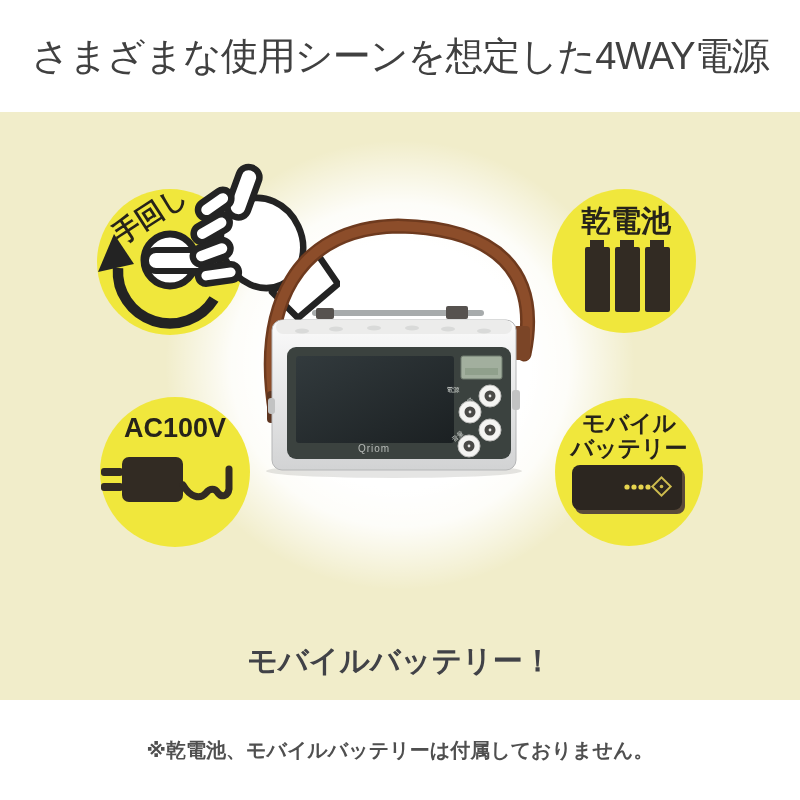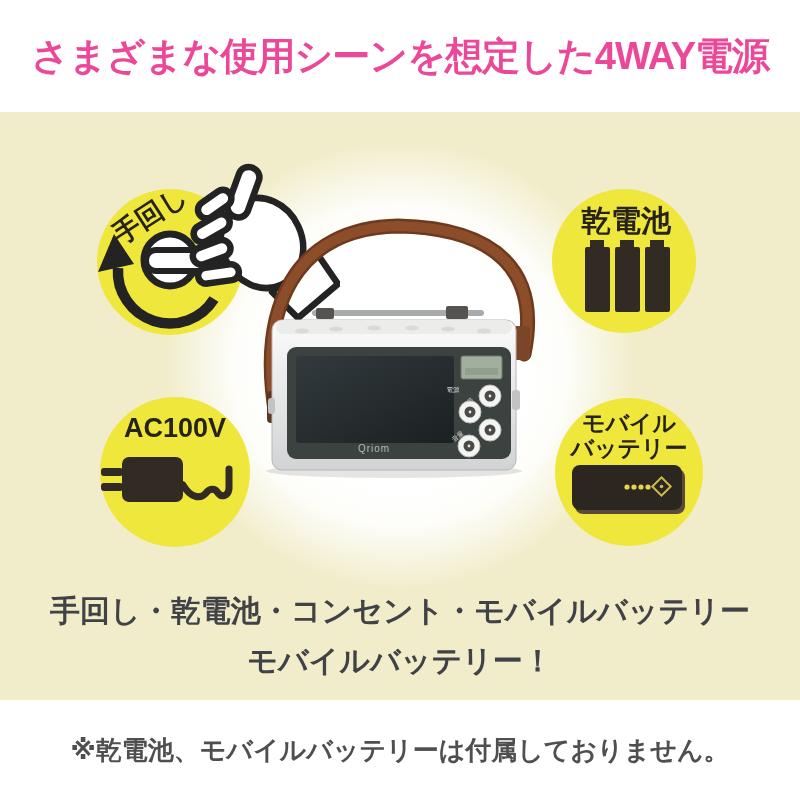--- a/index.html
+++ b/index.html
@@ -6,21 +6,21 @@
   .stage{
     position:relative;width:800px;height:800px;overflow:hidden;background:#ffffff;
     font-family:"Liberation Sans","DejaVu Sans",sans-serif;
   }
   
   .title-band{
     position:absolute;top:0;left:0;width:800px;height:112px;background:#ffffff;
     display:flex;align-items:center;justify-content:center;
   }
   .title-text{
-    font-size:38px;font-weight:bold;color:#ec4899;letter-spacing:-1px;white-space:nowrap;
+    font-size:38px;font-weight:normal;color:#404040;letter-spacing:-1px;white-space:nowrap;
   }
   
   .hero{
     position:absolute;top:112px;left:0;width:800px;height:588px;background:#f1edca;
   }
   .white-blob{
     position:absolute;left:165px;top:28px;width:470px;height:450px;border-radius:50%;
     background:radial-gradient(closest-side,#ffffff 55%,rgba(255,255,255,0.88) 72%,rgba(255,255,255,0) 100%);
   }
   .badge-svg,.product-svg{position:absolute;display:block;}
@@ -32,21 +32,21 @@
     position:absolute;left:0;width:800px;text-align:center;
     font-size:30px;font-weight:bold;color:#414247;white-space:nowrap;
   }
   .caption-line.l1{top:479px;}
   .caption-line.l2{top:529px;}
   
   .footer{
     position:absolute;top:700px;left:0;width:800px;height:100px;background:#ffffff;
     display:flex;align-items:center;justify-content:center;
   }
-  .footnote-text{font-size:26px;font-weight:bold;color:#4f4f4f;white-space:nowrap;}
+  .footnote-text{font-size:20px;font-weight:bold;color:#4f4f4f;white-space:nowrap;}
 </style>
 </head>
 <body>
 
 <div class="stage">
 
   <div class="title-band">
     <div class="title-text">さまざまな使用シーンを想定した4WAY電源</div>
   </div>
 
@@ -182,21 +182,20 @@
           <g>
             <circle cx="469" cy="446" r="11" fill="#f4f4f2" stroke="#bcbcba"></circle>
               <circle cx="469" cy="446" r="5.5" fill="#4a4a47"></circle>
               <circle cx="469" cy="446" r="1.4" fill="#e8e8e6"></circle>
           </g>
         </g>
         <text x="374" y="452" text-anchor="middle" font-size="10" letter-spacing="1" fill="#b7bbb8">Qriom</text>
       </g>
     </svg>
 
-    <div class="caption-line l1">手回し・乾電池・コンセント・モバイルバッテリー</div>
     <div class="caption-line l2">モバイルバッテリー！</div>
   </div>
 
   <div class="footer">
     <div class="footnote-text">※乾電池、モバイルバッテリーは付属しておりません。</div>
   </div>
 
 </div>
 
 </body></html>

